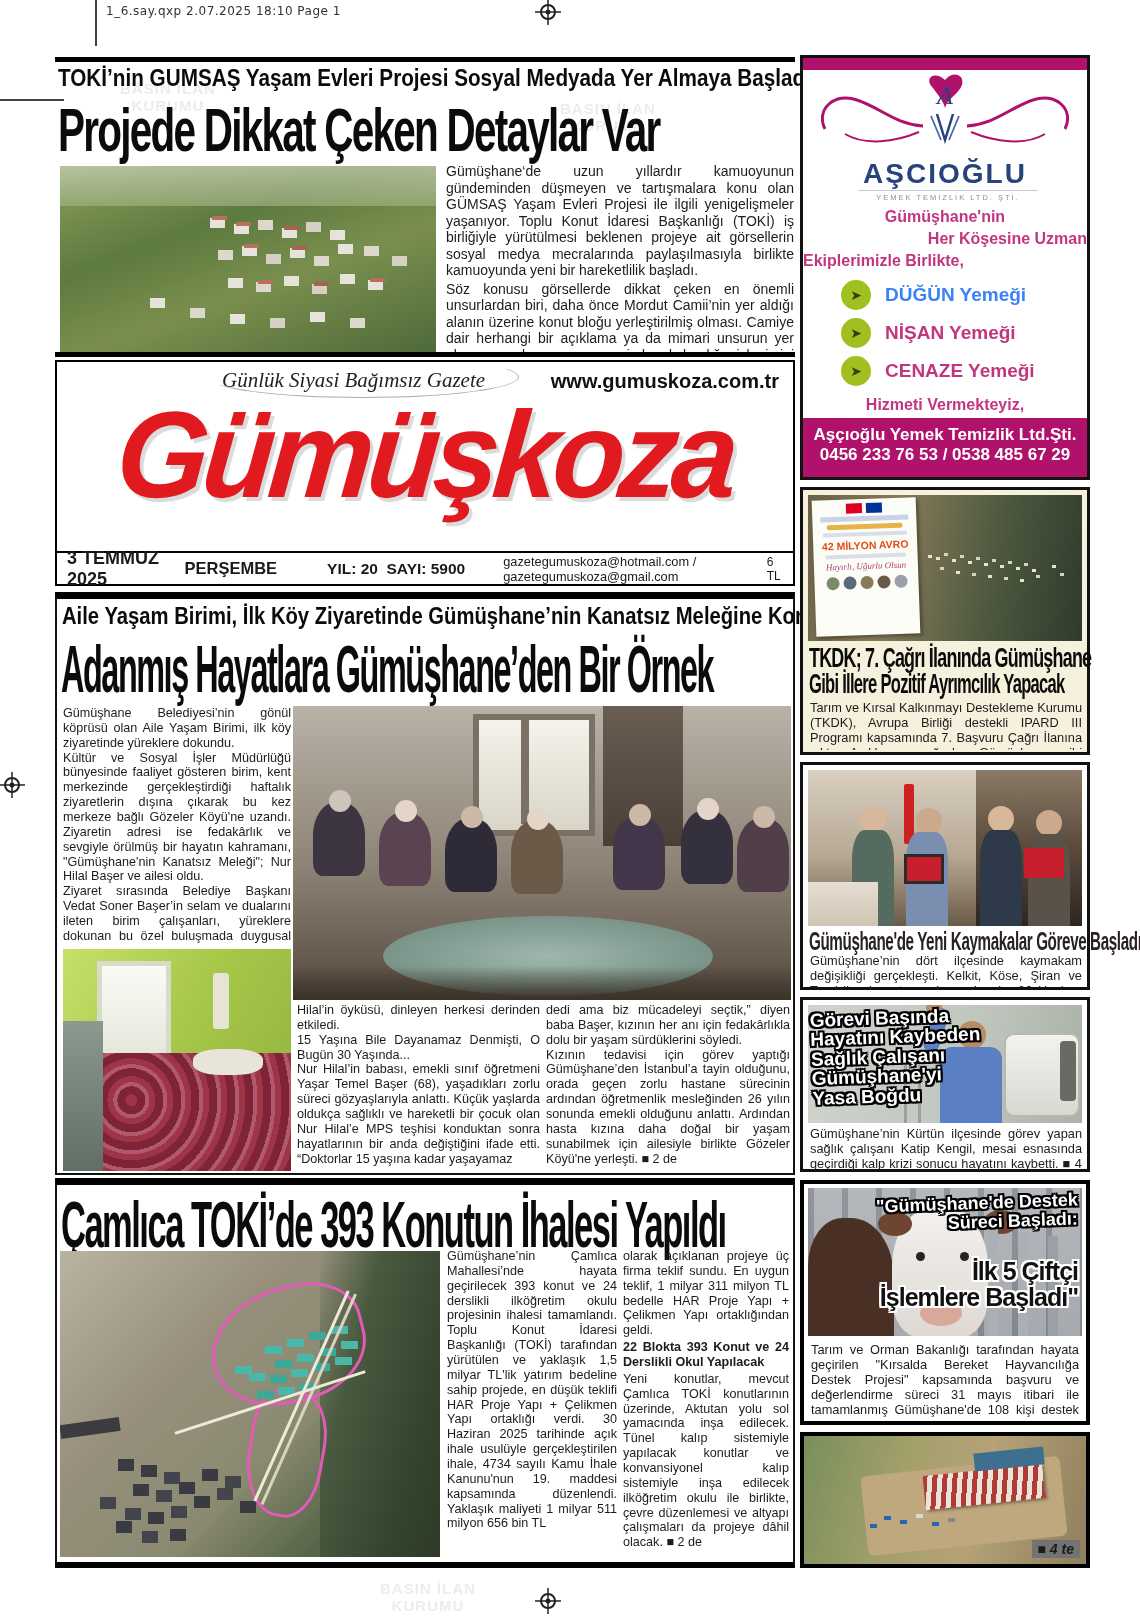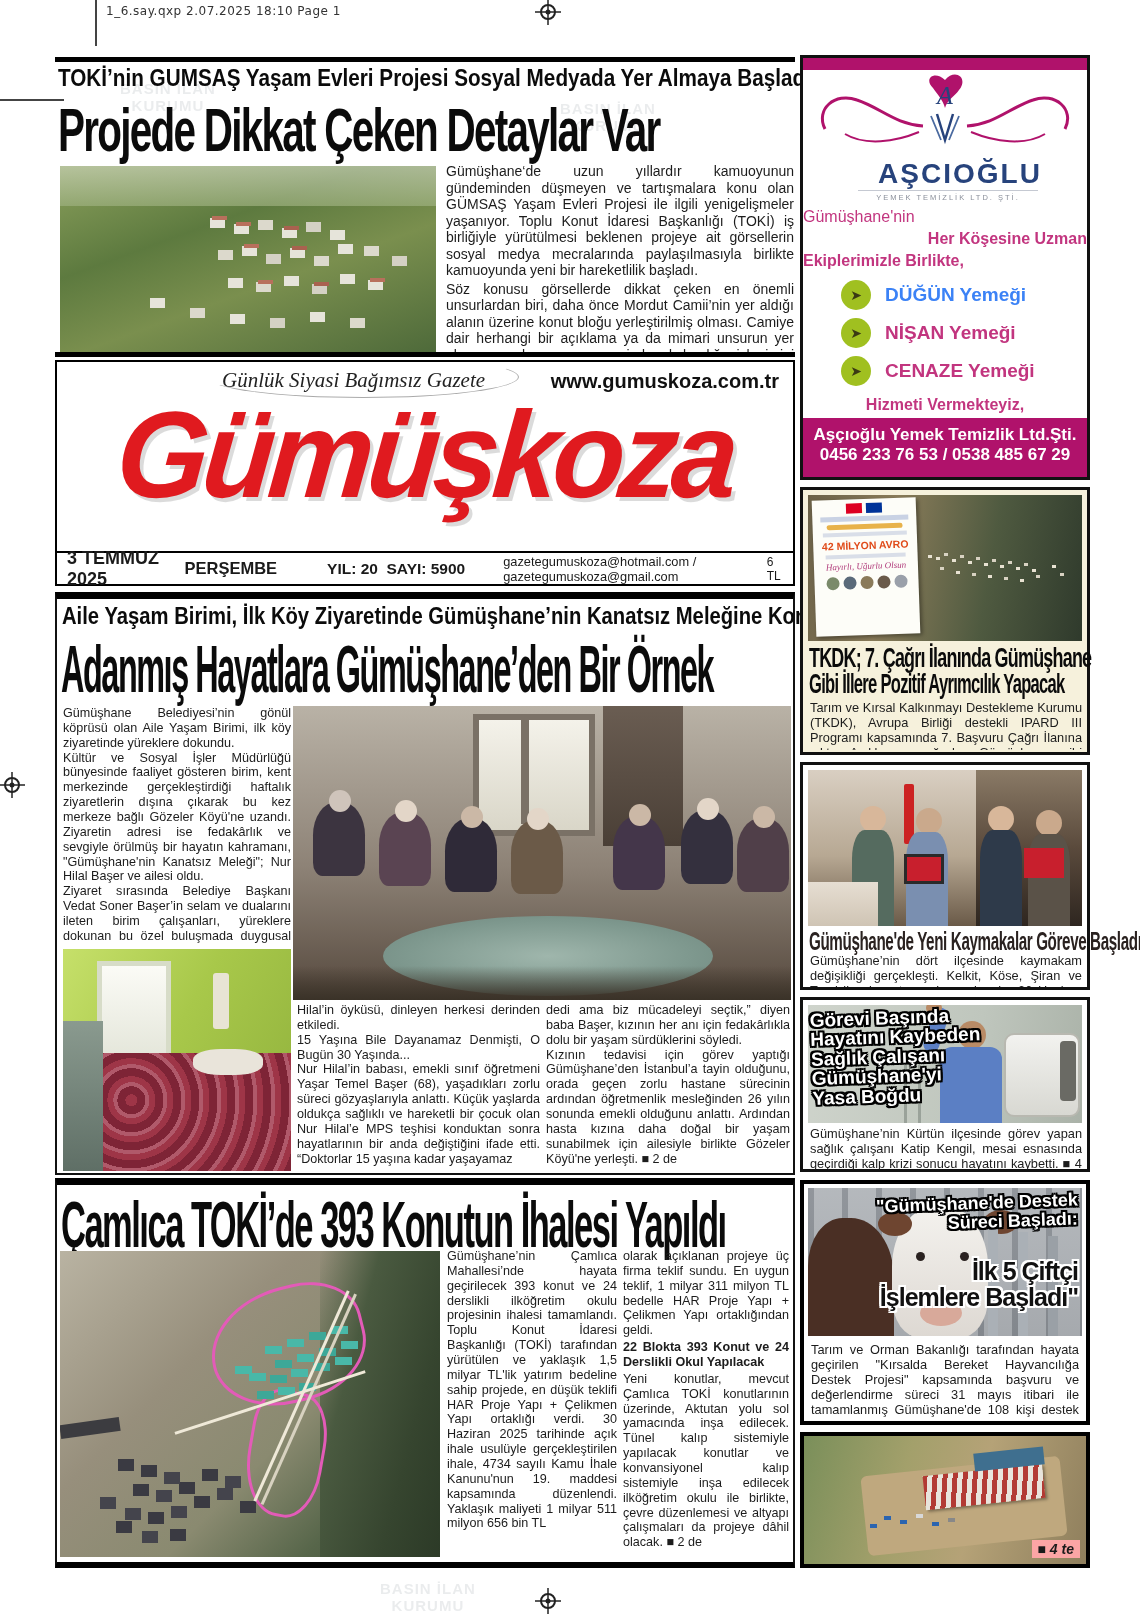--- a/index.html
+++ b/index.html
@@ -112,23 +112,23 @@
     <svg class="abs" style="left:12px;top:16px;width:260px;height:84px;" viewBox="0 0 260 84">
       <path d="M10,55 C0,35 20,18 42,26 C66,34 80,50 108,52" fill="none" stroke="#b0126b" stroke-width="3"></path>
       <path d="M250,55 C260,35 240,18 218,26 C194,34 180,50 152,52" fill="none" stroke="#b0126b" stroke-width="3"></path>
       <path d="M30,60 C50,72 80,68 104,58" fill="none" stroke="#b0126b" stroke-width="2"></path>
       <path d="M230,60 C210,72 180,68 156,58" fill="none" stroke="#b0126b" stroke-width="2"></path>
       <path d="M118,14 C108,4 120,-4 130,6 C140,-6 154,4 144,16 C140,22 132,26 130,34 C128,26 122,20 118,14 Z" fill="#b0126b"></path>
       <text x="130" y="30" font-size="26" font-style="italic" font-family="Liberation Serif,serif" fill="#27437c" text-anchor="middle">A</text>
       <path d="M122,40 L130,66 L138,40" fill="none" stroke="#27437c" stroke-width="2.5"></path>
       <path d="M116,42 L126,66 M144,42 L134,66" fill="none" stroke="#4a6aa0" stroke-width="1.8"></path>
     </svg>
-    <div class="abs" style="left:0;top:100px;width:100%;text-align:center;font-weight:700;font-size:28px;letter-spacing:2px;color:#27437c;padding-left:15px;">AŞCIOĞLU</div>
+    <div class="abs" style="left:0;top:100px;width:100%;text-align:center;font-weight:700;font-size:28px;letter-spacing:2px;color:#27437c;">AŞCIOĞLU</div>
     <div class="abs" style="left:0;top:132px;width:100%;text-align:center;font-size:7.5px;letter-spacing:2px;color:#8a8f9a;border-top:1px solid #c5c9d2;margin:0;padding-top:2px;width:180px;left:55px;">YEMEK TEMİZLİK LTD. ŞTİ.</div>
-    <div class="abs" style="left:0;top:150px;width:100%;text-align:left;font-weight:400;font-size:16px;color:#c2357f;">Gümüşhane'nin</div>
+    <div class="abs" style="left:0;top:150px;width:100%;text-align:center;font-weight:700;font-size:16px;color:#c2357f;">Gümüşhane'nin</div>
     <div class="abs" style="left:0;top:172px;width:100%;text-align:right;font-weight:700;font-size:16px;color:#c2357f;">Her Köşesine Uzman</div>
     <div class="abs" style="left:0;top:194px;width:100%;font-weight:700;font-size:16px;color:#c2357f;">Ekiplerimizle Birlikte,</div>
 
     <div class="abs" style="left:38px;top:222px;display:flex;align-items:center;gap:14px;">
       <span style="width:30px;height:30px;border-radius:50%;background:#a0c020;display:flex;align-items:center;justify-content:center;color:#3a3a14;font-size:14px;">➤</span>
       <span style="font-weight:700;font-size:19px;color:#3b82f6;">DÜĞÜN Yemeği</span>
     </div>
     <div class="abs" style="left:38px;top:260px;display:flex;align-items:center;gap:14px;">
       <span style="width:30px;height:30px;border-radius:50%;background:#a0c020;display:flex;align-items:center;justify-content:center;color:#3a3a14;font-size:14px;">➤</span>
       <span style="font-weight:700;font-size:19px;color:#c2357f;">NİŞAN Yemeği</span>
@@ -268,21 +268,21 @@
     <div class="abs body-txt" style="left:7px;top:158px;width:268px;height:76px;font-size:12.8px;overflow:hidden;">Tarım ve Orman Bakanlığı tarafından hayata geçirilen "Kırsalda Bereket Hayvancılığa Destek Projesi" kapsamında başvuru ve değerlendirme süreci 31 mayıs  itibari ile  tamamlanmış Gümüşhane'de  108 kişi destek almaya hak kazanmıştı. ■ 5 te</div>
   </div>
 
   <div class="page-box" style="left:800px;top:1432px;width:290px;height:136px;border:4px solid #000;">
     <div class="photo" style="left:0;top:0;width:282px;height:128px;background:linear-gradient(105deg,#7a8f5a,#a3a06b 35%,#b5a277 60%,#8f7f5d);">
       <div class="abs" style="left:60px;top:30px;width:200px;height:80px;background:#bfa87e;transform:rotate(-6deg);border-radius:6px;"></div>
       <div class="abs" style="left:120px;top:34px;width:120px;height:34px;background:repeating-linear-gradient(100deg,#b23a34 0 5px,#e8e4dc 5px 10px);transform:rotate(-6deg);box-shadow:2px 2px 3px rgba(0,0,0,.35);"></div>
       <div class="abs" style="left:170px;top:14px;width:70px;height:18px;background:#3f6f8f;transform:rotate(-6deg);"></div>
       <div class="abs" style="left:80px;top:80px;width:7px;height:4px;background:#2a64b0;box-shadow:16px 4px #2a64b0,32px -2px #d8d8d8,48px 6px #2a64b0,64px 2px #888,-14px 8px #2a64b0;"></div>
     </div>
-    <div class="abs" style="right:6px;bottom:6px;background:#fca5a5;font-weight:700;font-style:italic;font-size:14px;padding:1px 6px;">■ 4 te</div>
+    <div class="abs" style="right:6px;bottom:6px;background:#737373;font-weight:700;font-style:italic;font-size:14px;padding:1px 6px;">■ 4 te</div>
   </div>
 
   <div class="page-box" style="left:55px;top:1178px;width:740px;height:390px;border:2px solid #111;border-top:7px solid #000;border-bottom:6px solid #000;">
     <div class="abs hline cond" style="left:4px;top:2px;font-size:46px;transform:scale(.75,1.4);">Çamlıca TOKİ’de 393 Konutun İhalesi Yapıldı</div>
 
     <div class="photo" style="left:3px;top:66px;width:380px;height:306px;background:linear-gradient(135deg,#b9b3a2,#978f7c 35%,#8a8a70 60%,#57664a 80%,#3c4a36);">
       <div class="abs" style="right:0;top:0;width:120px;height:306px;background:linear-gradient(105deg,transparent,#4a5a40 30%,#36452f 70%,#2c3a27);"></div>
       <div class="abs" style="left:150px;top:36px;width:150px;height:110px;border:3px solid #e35bb8;border-radius:58% 42% 50% 50%;transform:rotate(-14deg);"></div>
       <div class="abs" style="left:188px;top:140px;width:70px;height:120px;border:3px solid #e35bb8;border-radius:30% 40% 40% 50%;transform:rotate(10deg);"></div>
       <div class="abs" style="left:205px;top:95px;width:17px;height:8px;background:#49b8a8;box-shadow:22px -7px #49b8a8,44px -14px #3da898,66px -20px #49b8a8,10px 14px #3da898,32px 8px #49b8a8,54px 2px #3da898,76px -5px #49b8a8,-16px 27px #49b8a8,5px 29px #3da898,26px 23px #49b8a8,48px 17px #3da898,70px 11px #49b8a8,-8px 45px #3da898,13px 41px #49b8a8,34px 37px #3da898,-30px 20px #49b8a8;"></div>

